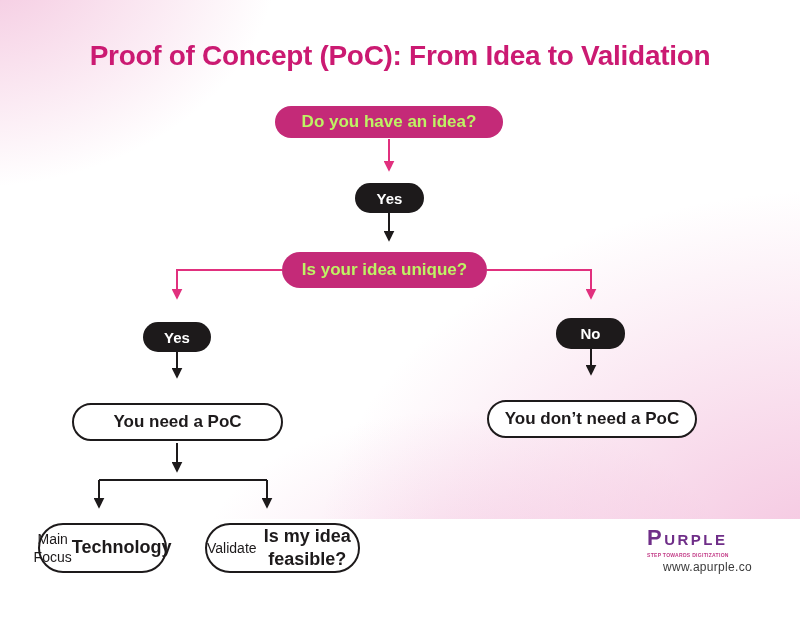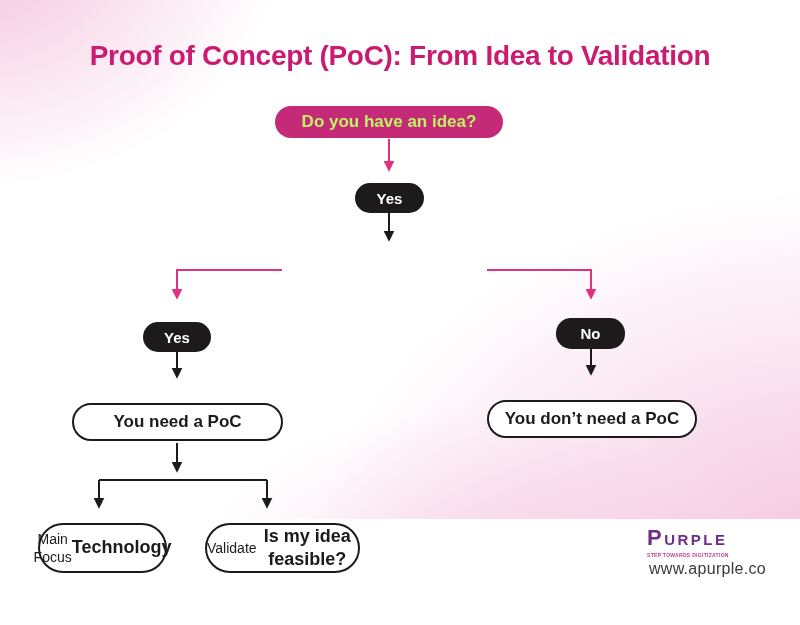--- a/index.html
+++ b/index.html
@@ -60,21 +60,21 @@
   .brand-name{
     font-variant:small-caps;font-weight:600;font-size:22px;line-height:18px;
     letter-spacing:2.5px;color:var(--purple,#6f2e88);margin-top:14px;
   }
   .brand-tagline{
     display:inline-block;font-size:9px;letter-spacing:.5px;color:#c23a86;
     transform:scale(.56);transform-origin:left top;white-space:nowrap;font-weight:600;
   }
   .website{
     position:absolute;left:630px;top:560px;width:155px;text-align:center;
-    font-size:16px;color:#3a3a3a;font-weight:500;letter-spacing:.3px;
+    font-size:12px;color:#3a3a3a;font-weight:500;letter-spacing:.3px;
   }
 </style>
 </head>
 <body>
 
 <div class="canvas">
 
   <div class="title">Proof of Concept (PoC): From Idea to Validation</div>
 
   <svg class="wires" width="800" height="625" viewBox="0 0 800 625">
@@ -93,20 +93,21 @@
     <path d="M177 352 V377" class="stroke-dark" stroke-width="2" fill="none" marker-end="url(#ah-dark)"></path>
     <path d="M591 349 V374" class="stroke-dark" stroke-width="2" fill="none" marker-end="url(#ah-dark)"></path>
     <path d="M177 443 V471" class="stroke-dark" stroke-width="2" fill="none" marker-end="url(#ah-dark)"></path>
     <path d="M99 480 H267" class="stroke-dark" stroke-width="2" fill="none"></path>
     <path d="M99 480 V507" class="stroke-dark" stroke-width="2" fill="none" marker-end="url(#ah-dark)"></path>
     <path d="M267 480 V507" class="stroke-dark" stroke-width="2" fill="none" marker-end="url(#ah-dark)"></path>
   </svg>
 
   <div id="q1" class="node pill-pink">Do you have an idea?</div>
   <div id="yes1" class="node pill-dark">Yes</div>
+  <div id="q2" class="node pill-pink">Is your idea unique?</div>
   <div id="yes2" class="node pill-dark">Yes</div>
   <div id="no" class="node pill-dark">No</div>
   <div id="need" class="node box-outline">You need a PoC</div>
   <div id="dontneed" class="node box-outline">You don’t need a PoC</div>
 
   <div id="focus" class="node box-outline small">
     <span>Main Focus</span>
     <span class="b">Technology</span>
   </div>
   <div id="validate" class="node box-outline small">

